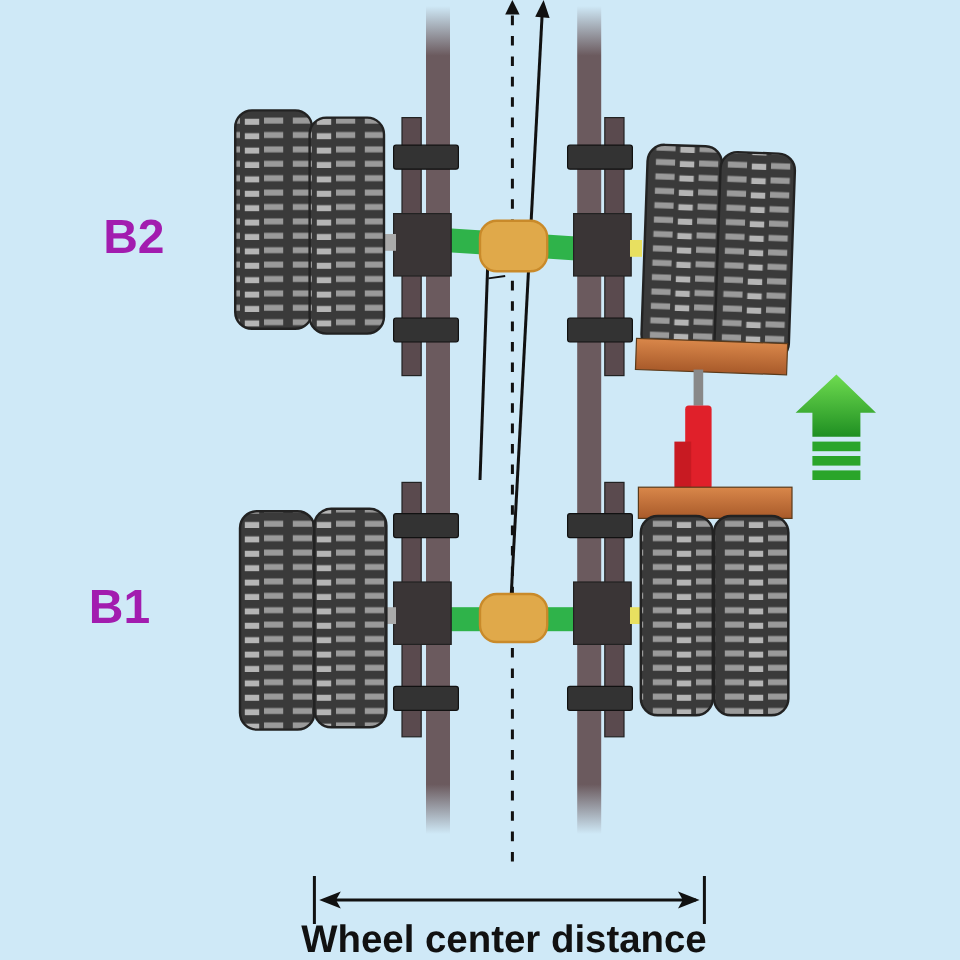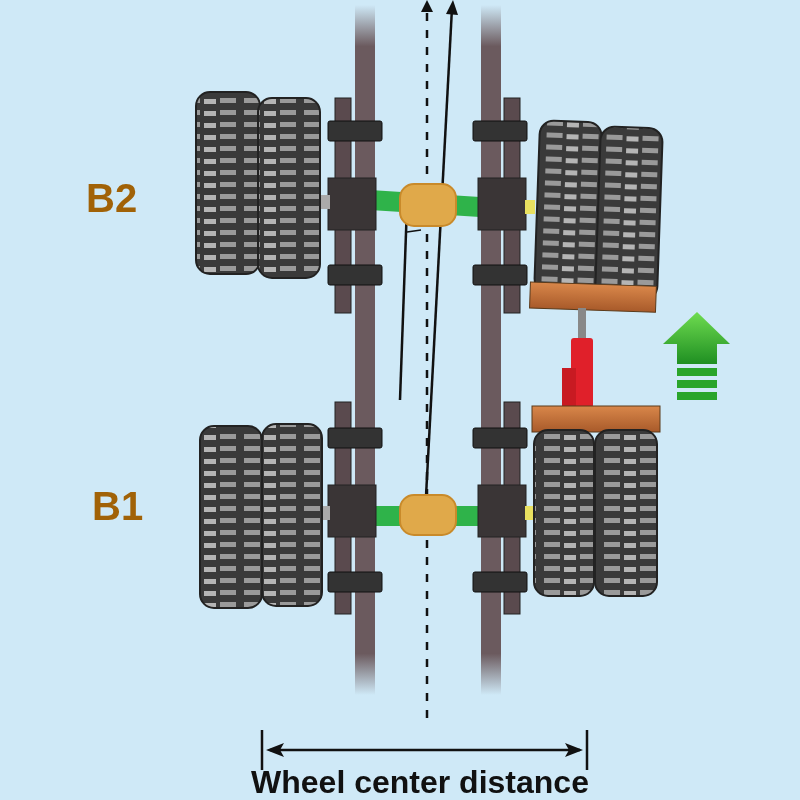--- a/index.html
+++ b/index.html
@@ -1,18 +1,18 @@
 <!DOCTYPE html>
 <html><head>
 <meta charset="utf-8">
 <style>
   html,body{margin:0;padding:0;}
   body{width:800px;height:800px;background:#cfe9f7;overflow:hidden;position:relative;font-family:"Liberation Sans",sans-serif;}
   svg{position:absolute;left:0;top:0;}
-  .axle-label{position:absolute;font-weight:bold;font-size:40px;color:#a16207;font-family:"Liberation Sans",sans-serif;}
+  .axle-label{position:absolute;font-weight:bold;font-size:40px;color:#a21caf;font-family:"Liberation Sans",sans-serif;}
   .caption{position:absolute;left:0;width:840px;text-align:center;top:764px;font-weight:bold;font-size:32px;color:#111;font-family:"Liberation Sans",sans-serif;}
 </style>
 </head>
 <body>
 
 <svg width="800" height="800" viewBox="0 0 800 800">
   <defs>
     <linearGradient id="railGradTop" x1="0" y1="0" x2="0" y2="1">
       <stop offset="0" stop-color="#6b5a5e" stop-opacity="0"></stop>
       <stop offset="0.06" stop-color="#6b5a5e" stop-opacity="1"></stop>
@@ -115,14 +115,14 @@
   <g>
     <line x1="262" y1="730" x2="262" y2="770" stroke="#111" stroke-width="2.5"></line>
     <line x1="587" y1="730" x2="587" y2="770" stroke="#111" stroke-width="2.5"></line>
     <line x1="270" y1="750" x2="580" y2="750" stroke="#111" stroke-width="2.5"></line>
     <path d="M266,750 L284,743 L280,750 L284,757 Z" fill="#111"></path>
     <path d="M583,750 L565,743 L569,750 L565,757 Z" fill="#111"></path>
   </g>
 </svg>
 
 <div class="axle-label" style="left:86px;top:176px;">B2</div>
-<div class="axle-label" style="left:92px;top:484px;">B1</div>
+<div class="axle-label" style="left:74px;top:484px;">B1</div>
 <div class="caption" style="left:0;width:840px;">Wheel center distance</div>
 
 </body></html>

